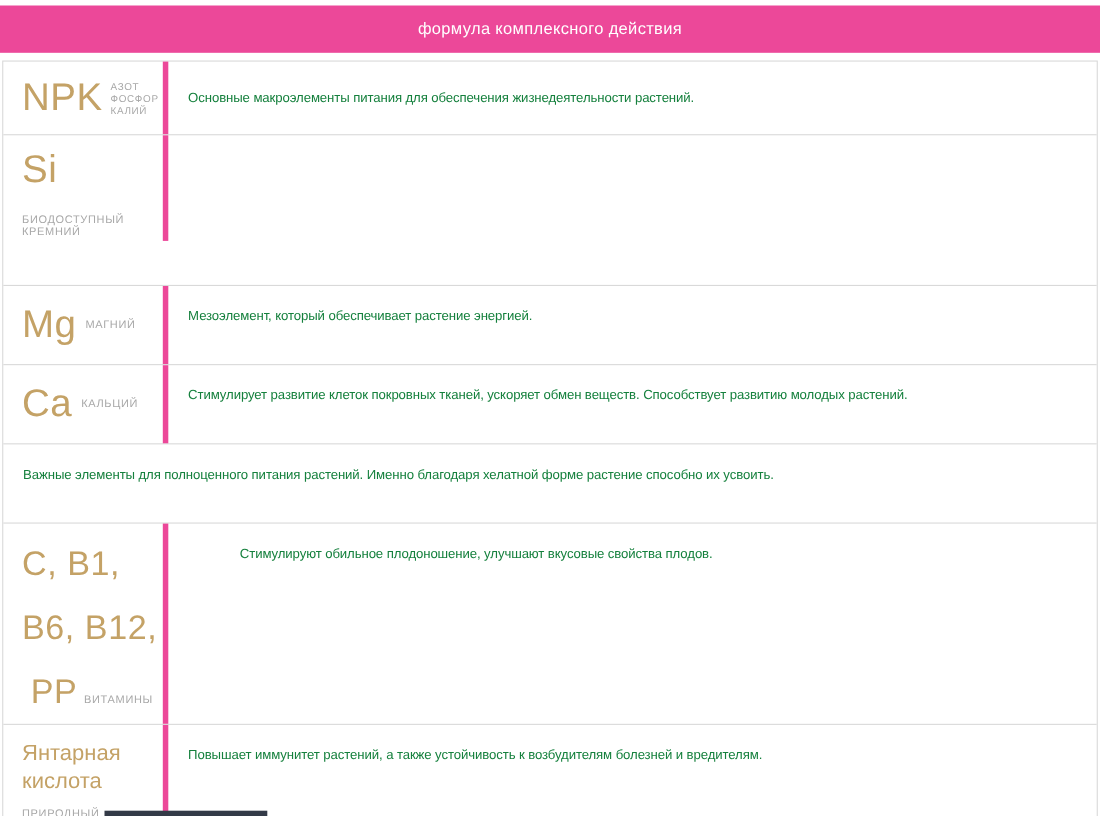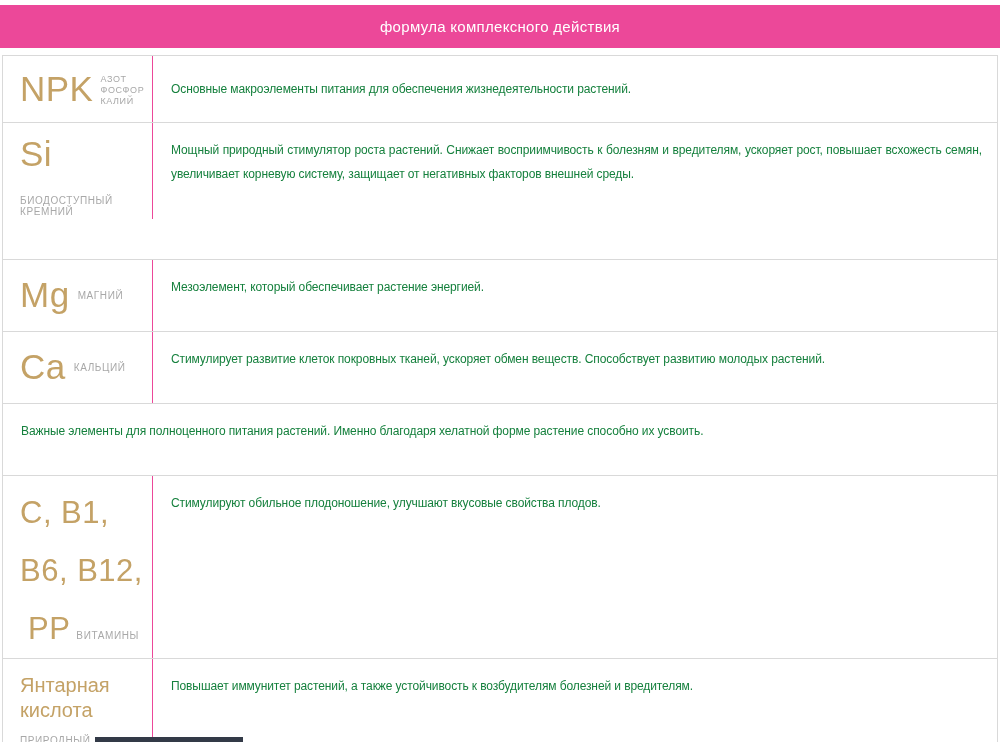--- a/index.html
+++ b/index.html
@@ -15,21 +15,21 @@
   .info-table {
     margin:7px 2px 0 2px;
     border:1px solid #d9d9d9;
     background:#ffffff;
   }
   .row { display:flex; }
   .row + .row { border-top:1px solid #d9d9d9; }
 
   .cell-left {
     width:150px; flex:0 0 150px;
-    border-right:1px solid #ec4899;
+    border-right:5px solid #ec4899;
     padding-left:17px;
   }
   .cell-right {
     flex:1;
     padding:15px 15px 0 18px;
     font-size:12px; line-height:24px;
     color:#15803d; text-align:justify;
     letter-spacing:-0.1px;
   }
 
@@ -39,21 +39,21 @@
   .sublabel {
     font-size:9px; color:#a8a8a8; letter-spacing:0.6px; line-height:11px;
   }
 
   
   .row-npk  { height:66px; }
   .row-si   { height:97px; }
   .row-mg   { height:72px;margin-top:40px; }
   .row-ca   { height:72px; }
   .row-micro{ height:72px; }
-  .row-vit  { height:183px; }
+  .row-vit  { height:183px;gap:47px; }
   .row-acid { height:117px; }
 
   
   .row-npk .cell-left { display:flex; align-items:center; }
   .row-npk .cell-right { display:flex; align-items:center; padding-top:0; }
   .sym-inline-wrap { display:flex; align-items:center; }
   .label-stack { display:flex; flex-direction:column; margin-left:7px; margin-top:2px; }
 
   
   .row-si .cell-left { padding-top:12px; }
@@ -106,21 +106,20 @@
       </div>
     </div>
     <div class="cell-right">Основные макроэлементы питания для обеспечения жизнедеятельности растений.</div>
   </div>
 
   <div class="row row-si">
     <div class="cell-left">
       <span class="sym-big gold">Si</span>
       <span class="sublabel">БИОДОСТУПНЫЙ КРЕМНИЙ</span>
     </div>
-    <div class="cell-right">Мощный природный стимулятор роста растений. Снижает восприимчивость к болезням и вредителям, ускоряет рост, повышает всхожесть семян, увеличивает корневую систему, защищает от негативных факторов внешней среды.</div>
   </div>
 
   <div class="row row-mg">
     <div class="cell-left">
       <span class="sym-big gold">Mg</span>
       <span class="sublabel inline-label">МАГНИЙ</span>
     </div>
     <div class="cell-right">Мезоэлемент, который обеспечивает растение энергией.</div>
   </div>
 

